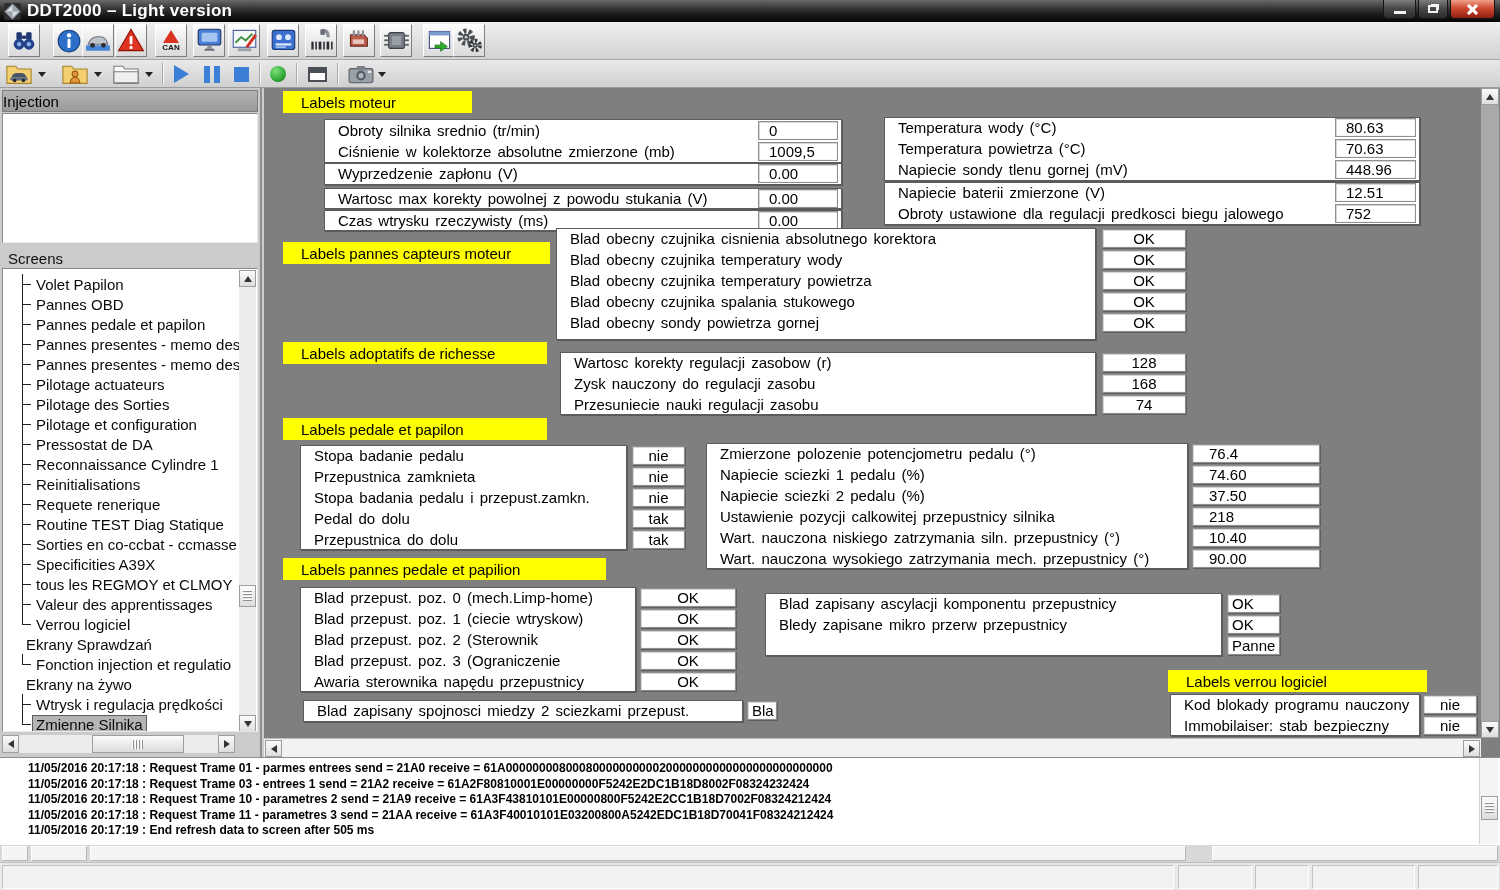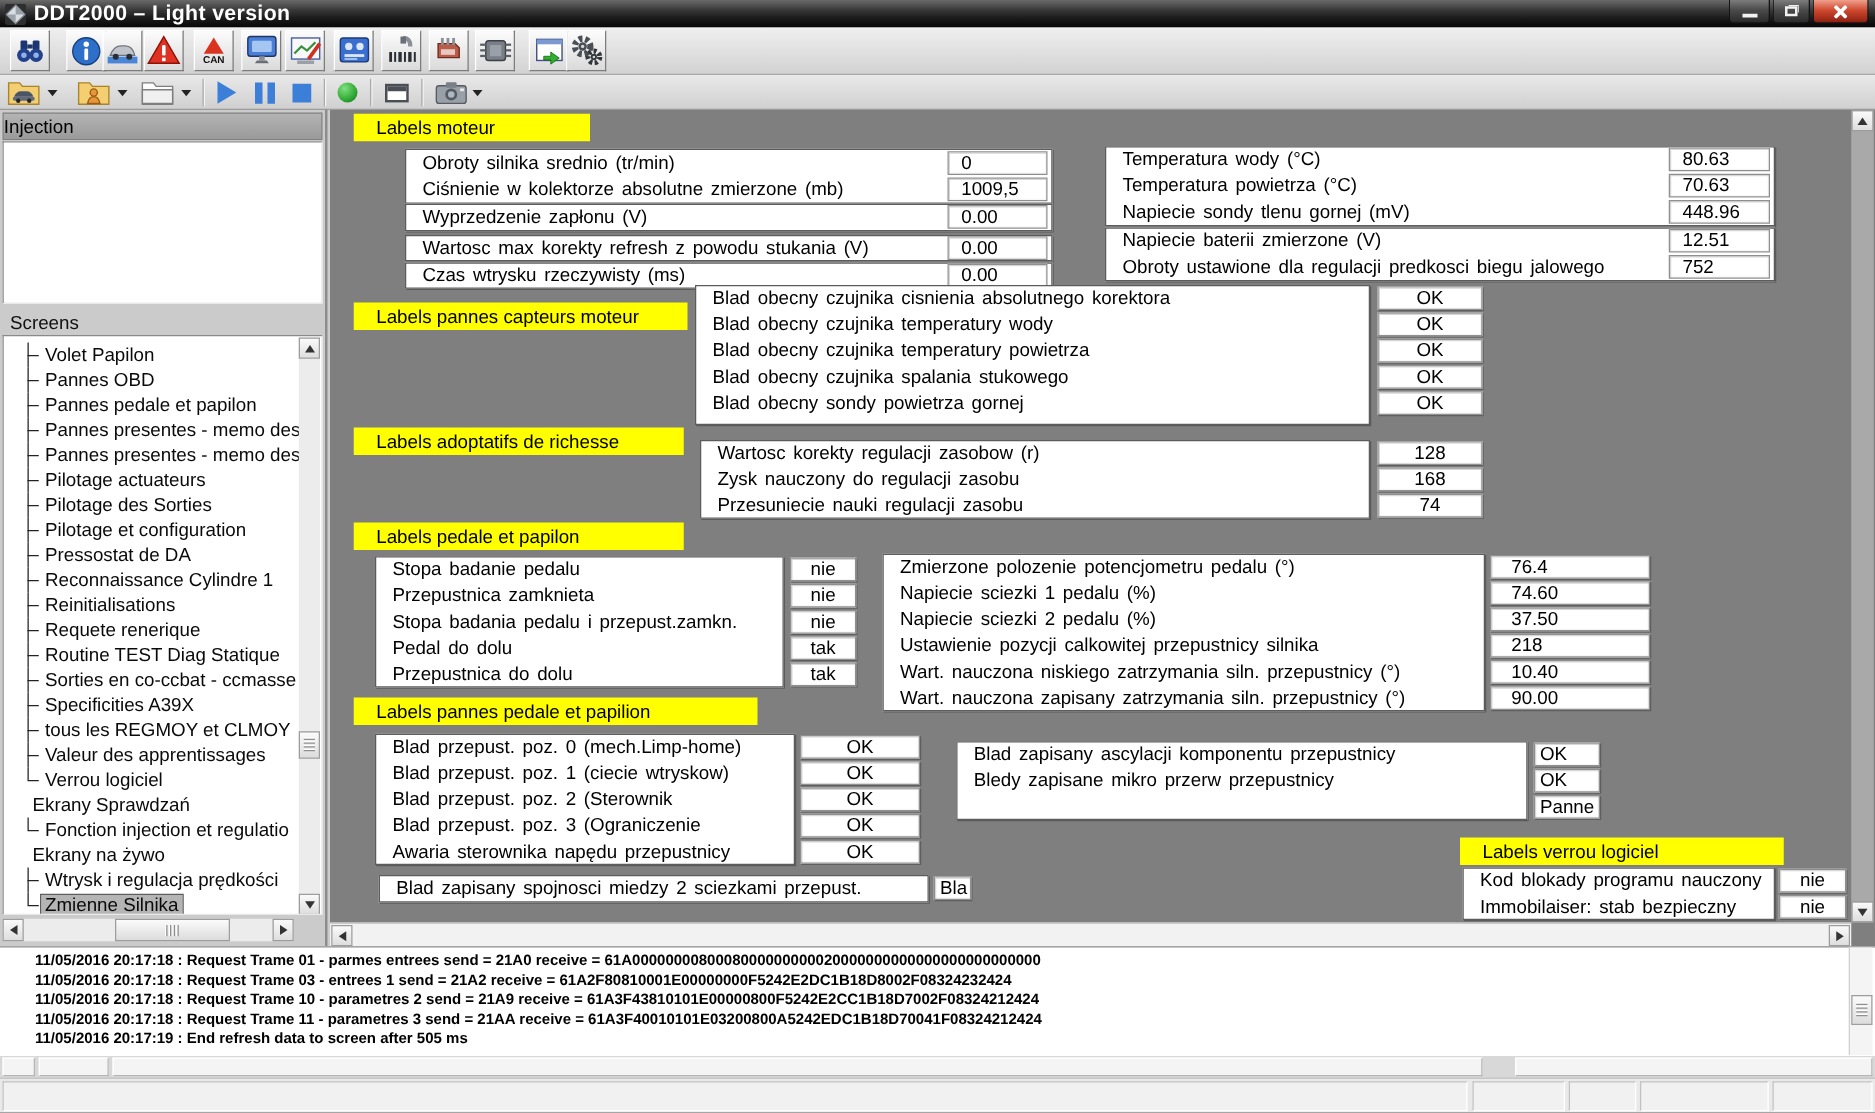--- a/index.html
+++ b/index.html
@@ -480,21 +480,21 @@
   <div class="prow">
     <div class="plbl">Wyprzedzenie zapłonu (V)</div>
     <div class="pval">0.00</div>
   </div>
 </div>
     </div>
     <div class="grp inside c-left" style="left:60px;top:100px;width:518px;height:21px;--lw:518px;--bl:434px;--bw:80px;">
       <div class="gbg"></div>
       <div style="position:relative;">
   <div class="prow">
-    <div class="plbl">Wartosc max korekty refresh z powodu stukania (V)</div>
+    <div class="plbl">Wartosc max korekty powolnej z powodu stukania (V)</div>
     <div class="pval">0.00</div>
   </div>
 </div>
     </div>
     <div class="grp inside c-left" style="left:60px;top:122px;width:518px;height:21px;--lw:518px;--bl:434px;--bw:80px;">
       <div class="gbg"></div>
       <div style="position:relative;">
   <div class="prow">
     <div class="plbl">Czas wtrysku rzeczywisty (ms)</div>
     <div class="pval">0.00</div>
@@ -640,21 +640,21 @@
     <div class="plbl">Ustawienie pozycji calkowitej przepustnicy silnika</div>
     <div class="pval">218</div>
   </div>
 
   <div class="prow">
     <div class="plbl">Wart. nauczona niskiego zatrzymania siln. przepustnicy (°)</div>
     <div class="pval">10.40</div>
   </div>
 
   <div class="prow">
-    <div class="plbl">Wart. nauczona zapisany zatrzymania siln. przepustnicy (°)</div>
+    <div class="plbl">Wart. nauczona wysokiego zatrzymania mech. przepustnicy (°)</div>
     <div class="pval">90.00</div>
   </div>
 </div>
     </div>
 
     <div class="ylab" style="left:19px;top:470px;width:323px;">Labels pannes pedale et papilion</div>
     <div class="grp c-center" style="left:36px;top:499px;width:440px;height:105px;--lw:336px;--bl:340px;--bw:96px;">
       <div class="gbg"></div>
       <div style="position:relative;">
   <div class="prow">

